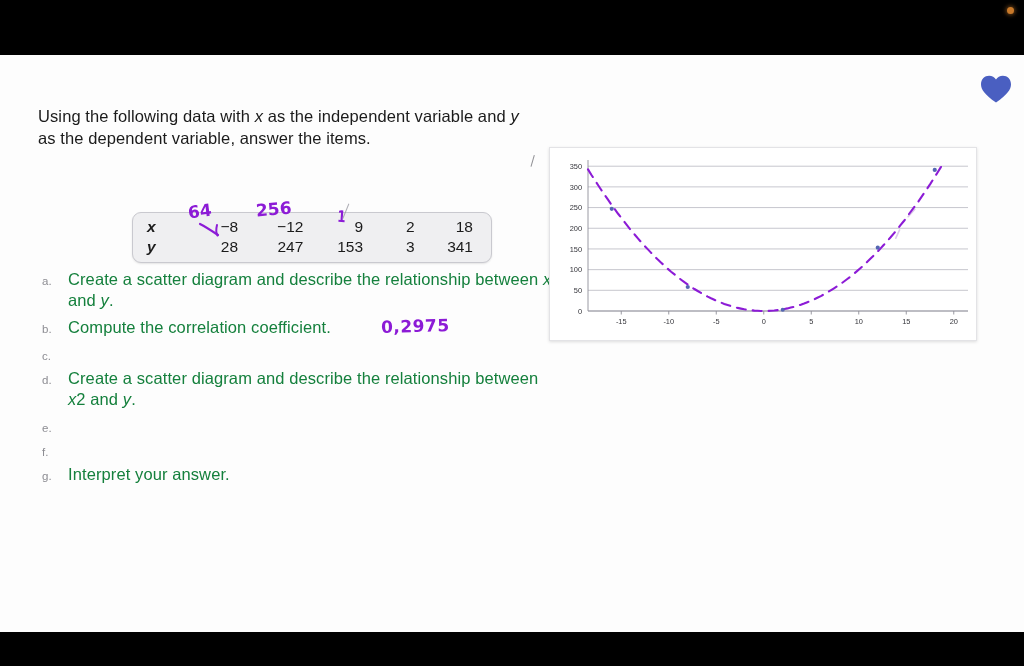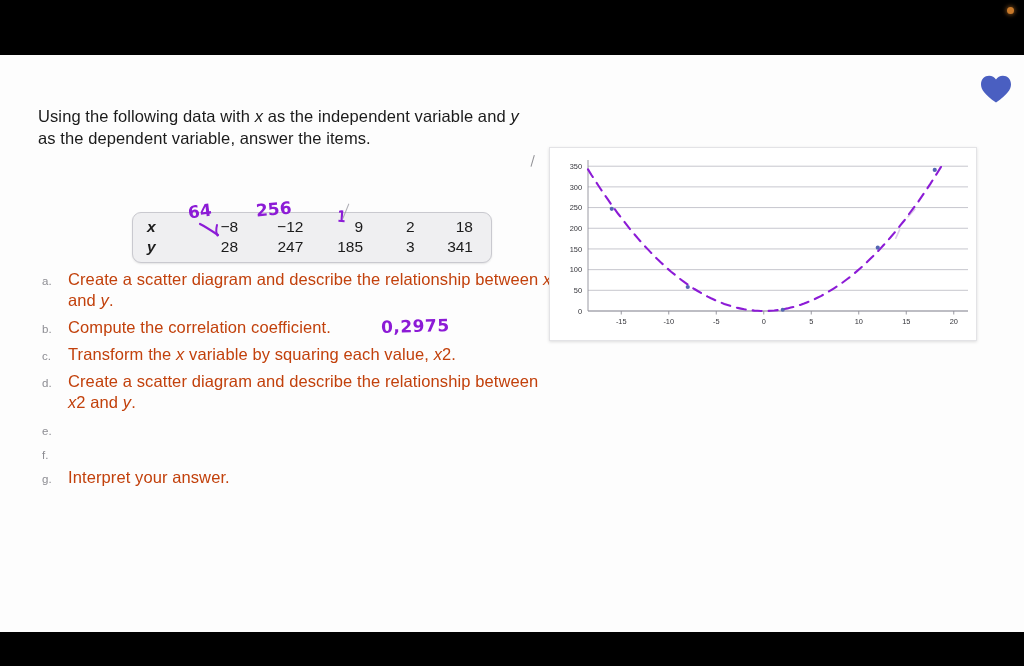--- a/index.html
+++ b/index.html
@@ -177,21 +177,21 @@
     flex: 0 0 30px;
     font-size: 11.5px;
     color: #8d8d93;
     padding-top: 6px;
     padding-left: 4px;
     box-sizing: border-box;
   }
   .item-text {
     font-size: 16.5px;
     line-height: 21px;
-    color: #c2410c;
+    color: #15803d;
     letter-spacing: .1px;
   }
   .item-text i { font-style: italic; }
 
   
   .chart-panel {
     position: absolute;
     left: 549px; top: 92px;
     width: 428px; height: 194px;
     background: #ffffff;
@@ -259,21 +259,21 @@
           <td class="v1">−8</td>
           <td class="v2">−12</td>
           <td class="v3">9</td>
           <td class="v4">2</td>
           <td class="v5">18</td>
         </tr>
         <tr>
           <td class="rowhead">y</td>
           <td class="v1">28</td>
           <td class="v2">247</td>
-          <td class="v3">185</td>
+          <td class="v3">153</td>
           <td class="v4">3</td>
           <td class="v5">341</td>
         </tr>
       </tbody>
         </table>
     </div>
 
     <div class="hand hand-64">64</div>
     <div class="hand hand-256">256</div>
     <div class="hand hand-1">1</div>
@@ -287,21 +287,20 @@
       <div class="item">
         <div class="item-letter">a.</div>
         <div class="item-text">Create a scatter diagram and describe the relationship between <i>x</i> and <i>y</i>.</div>
       </div>
       <div class="item">
         <div class="item-letter">b.</div>
         <div class="item-text">Compute the correlation coefficient.</div>
       </div>
       <div class="item">
         <div class="item-letter">c.</div>
-        <div class="item-text">Transform the <i>x</i> variable by squaring each value, <i>x</i>2.</div>
       </div>
       <div class="item">
         <div class="item-letter">d.</div>
         <div class="item-text">Create a scatter diagram and describe the relationship between <i>x</i>2 and <i>y</i>.</div>
       </div>
       <div class="item">
         <div class="item-letter">e.</div>
       </div>
       <div class="item">
         <div class="item-letter">f.</div>

